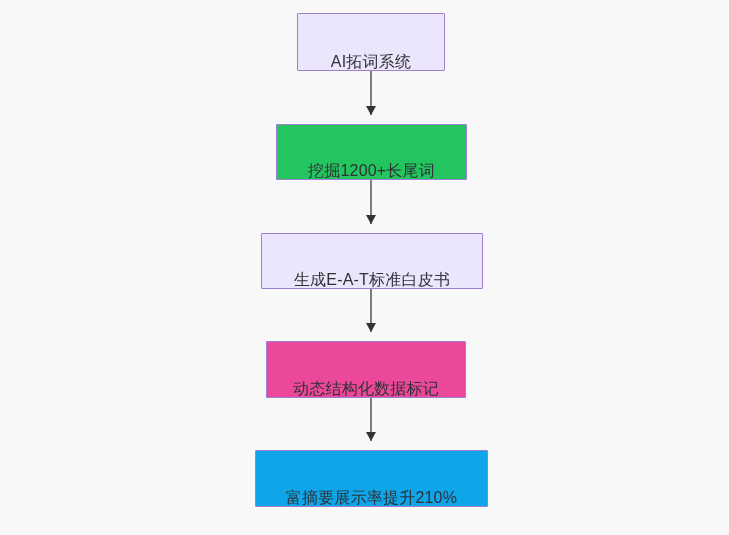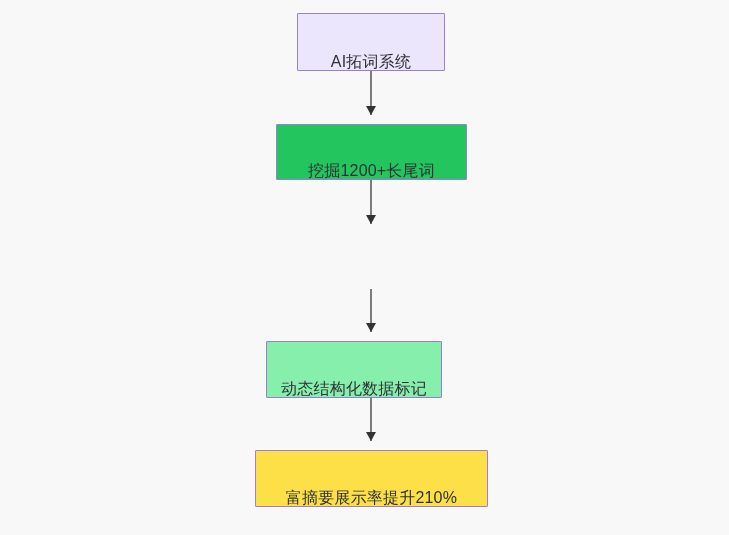--- a/index.html
+++ b/index.html
@@ -63,28 +63,31 @@
   <div class="edge" style="left: 370px; top: 71px; height: 44px; background: rgb(125, 125, 125);"></div>
   <div class="arrowhead" style="left: 365.5px; top: 106px; border-top-color: rgb(51, 51, 51);"></div>
 
   <div class="node" style="left: 276px; top: 124px; width: 191px; height: 56px; background: #22c55e; border-color: rgb(157, 127, 214); color: rgb(47, 49, 54);">
     <span class="node-label">挖掘1200+长尾词</span>
   </div>
 
   <div class="edge" style="left: 370px; top: 180px; height: 44px; background: rgb(125, 125, 125);"></div>
   <div class="arrowhead" style="left: 365.5px; top: 215px; border-top-color: rgb(51, 51, 51);"></div>
 
+  <div class="node" style="left: 261px; top: 233px; width: 222px; height: 56px; background: rgb(235, 230, 251); border-color: rgb(157, 127, 214); color: rgb(47, 49, 54);">
+    <span class="node-label">生成E-A-T标准白皮书</span>
+  </div>
 
   <div class="edge" style="left: 370px; top: 289px; height: 43px; background: rgb(125, 125, 125);"></div>
   <div class="arrowhead" style="left: 365.5px; top: 323px; border-top-color: rgb(51, 51, 51);"></div>
 
-  <div class="node" style="left: 266px; top: 341px; width: 176px; height: 57px; background: #86efac; border-color: rgb(157, 127, 214); color: rgb(47, 49, 54);">
+  <div class="node" style="left: 266px; top: 341px; width: 200px; height: 57px; background: #ec4899; border-color: rgb(157, 127, 214); color: rgb(47, 49, 54);">
     <span class="node-label">动态结构化数据标记</span>
   </div>
 
   <div class="edge" style="left: 370px; top: 398px; height: 43px; background: rgb(125, 125, 125);"></div>
   <div class="arrowhead" style="left: 365.5px; top: 432px; border-top-color: rgb(51, 51, 51);"></div>
 
-  <div class="node" style="left: 255px; top: 450px; width: 233px; height: 57px; background: #fde047; border-color: rgb(157, 127, 214); color: rgb(47, 49, 54);">
+  <div class="node" style="left: 255px; top: 450px; width: 233px; height: 57px; background: #0ea5e9; border-color: rgb(157, 127, 214); color: rgb(47, 49, 54);">
     <span class="node-label">富摘要展示率提升210%</span>
   </div>
 
 </div>
 
 </body></html>

